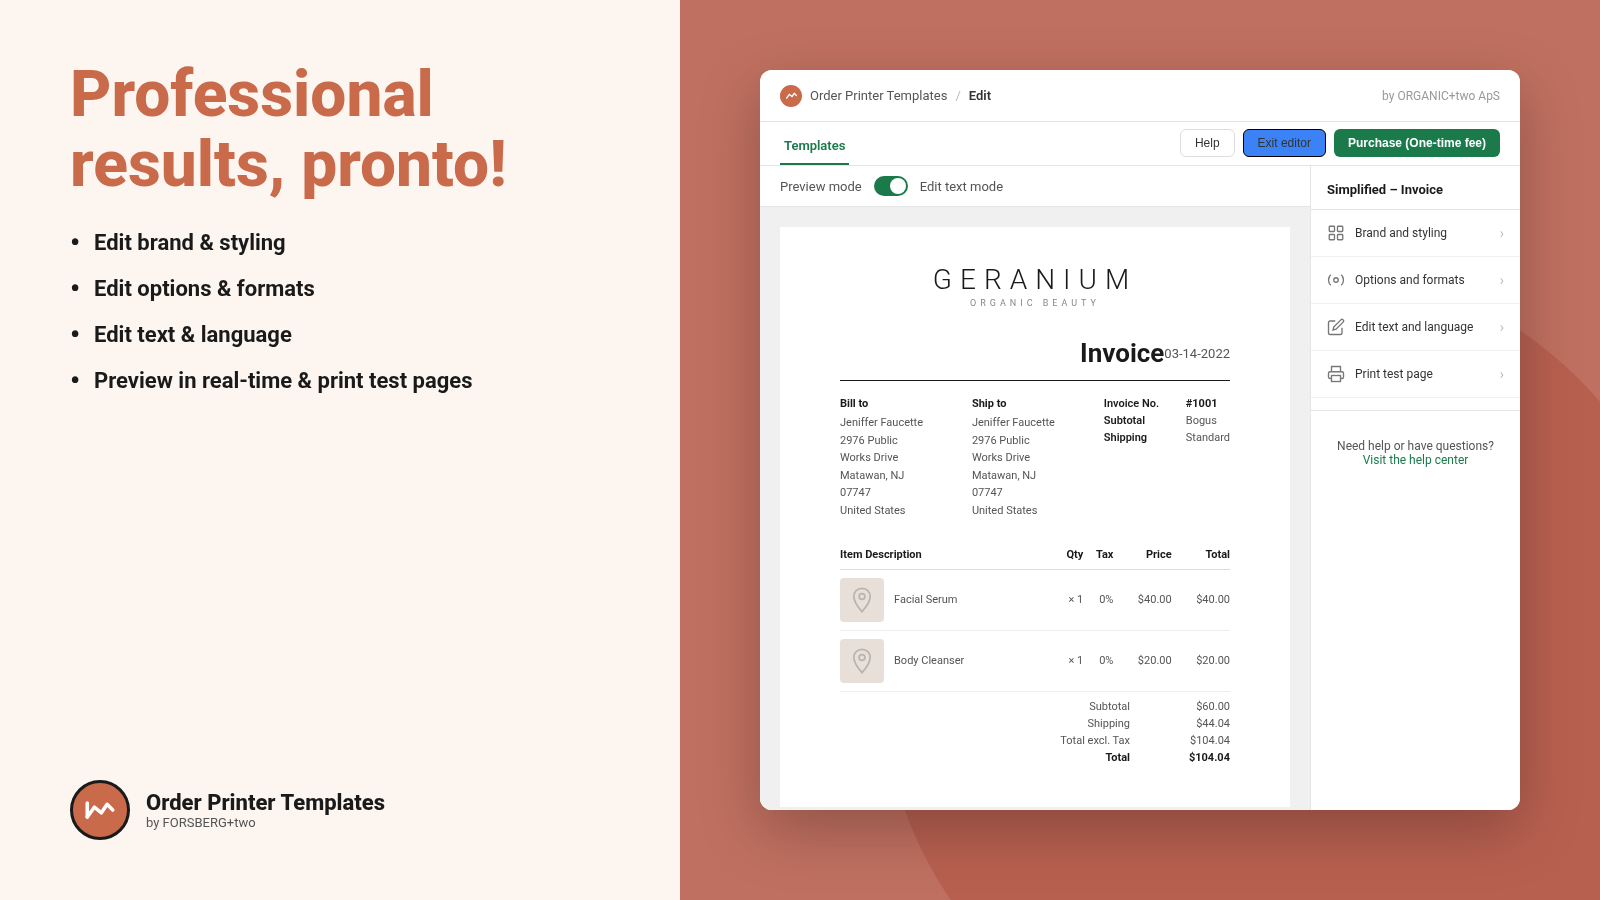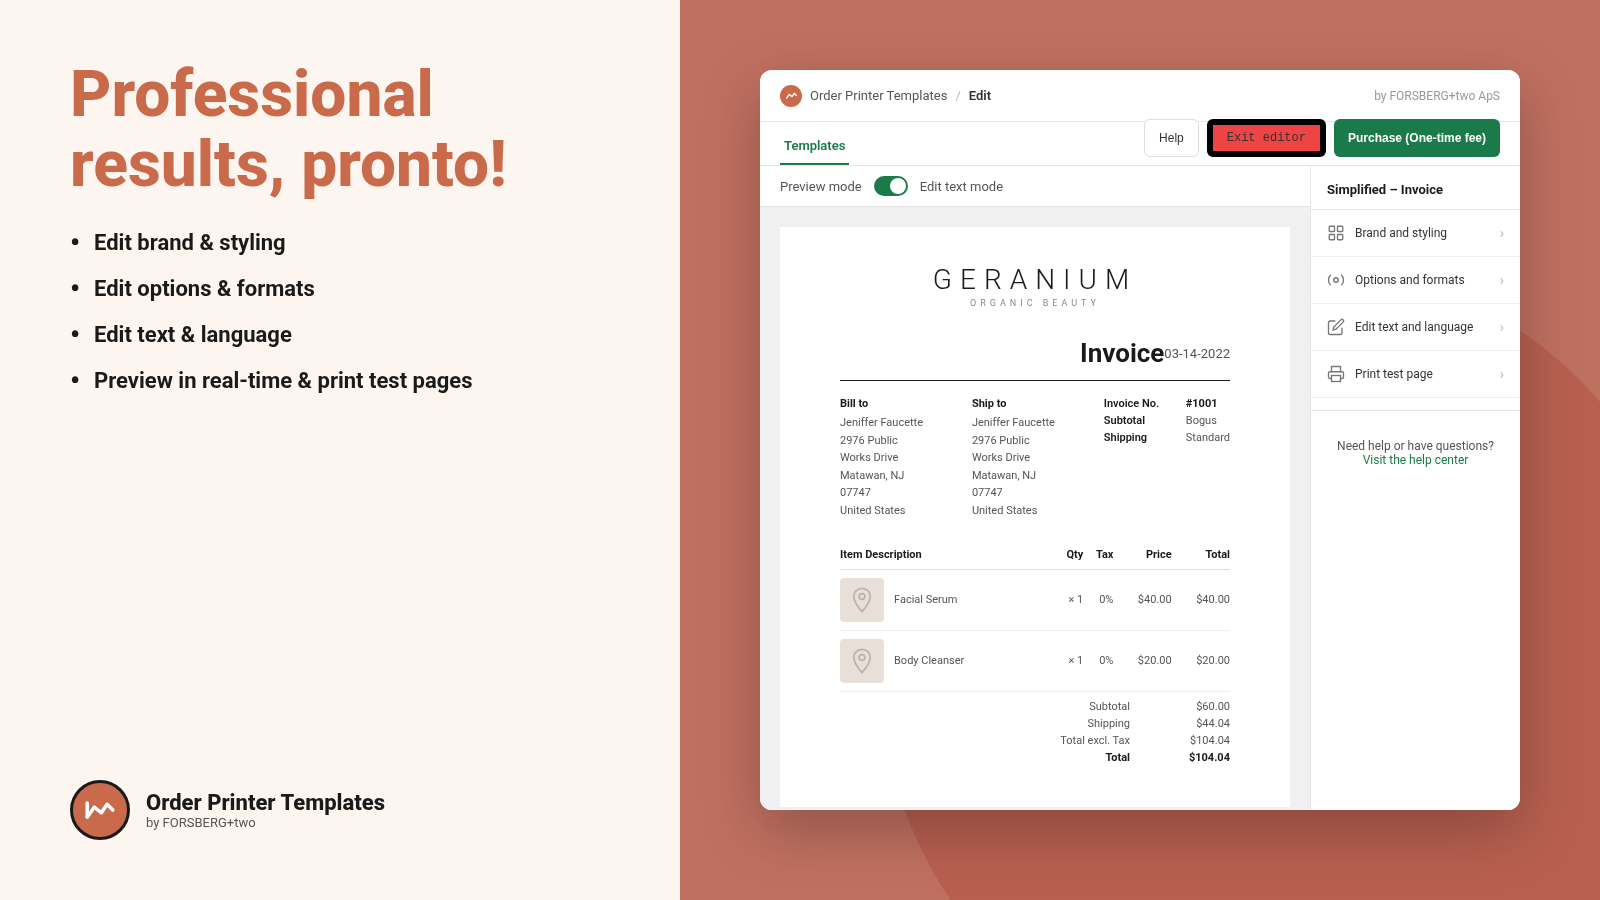--- a/index.html
+++ b/index.html
@@ -217,27 +217,26 @@
       border: 1px solid #ddd;
       background: #fff;
       border-radius: 6px;
       font-size: 12px;
       color: #333;
       cursor: pointer;
     }
 
     .btn-exit {
       padding: 6px 14px;
-      border: 6px solid #000000;
-      background: #ef4444;
+      border: 1px solid #000000;
+      background: #3b82f6;
       border-radius: 6px;
       font-size: 12px;
       color: #333;
       cursor: pointer;
-      font-family: Liberation Mono, monospace;
     }
 
     .btn-purchase {
       padding: 6px 14px;
       background: #1a7a4a;
       border: none;
       border-radius: 6px;
       font-size: 12px;
       color: #fff;
       cursor: pointer;
@@ -588,21 +587,21 @@
       <div class="app-topbar-left">
         <div class="app-logo-circle">
           <svg viewBox="0 0 24 24" fill="none" stroke="#fff" stroke-width="2.5">
             <path d="M3 17 L8 10 L13 14 L17 8 L21 12" stroke-linecap="round" stroke-linejoin="round"></path>
           </svg>
         </div>
         <span>Order Printer Templates</span>
         <span class="breadcrumb-sep">/</span>
         <span class="breadcrumb-edit">Edit</span>
       </div>
-      <div class="app-topbar-right">by FORSBERG+two ApS</div>
+      <div class="app-topbar-right">by ORGANIC+two ApS</div>
     </div>
 
     <div class="app-tabbar">
       <div class="tab-item">Templates</div>
       <div class="tab-actions">
         <button class="btn-help">Help</button>
         <button class="btn-exit">Exit editor</button>
         <button class="btn-purchase">Purchase (One-time fee)</button>
       </div>
     </div>

